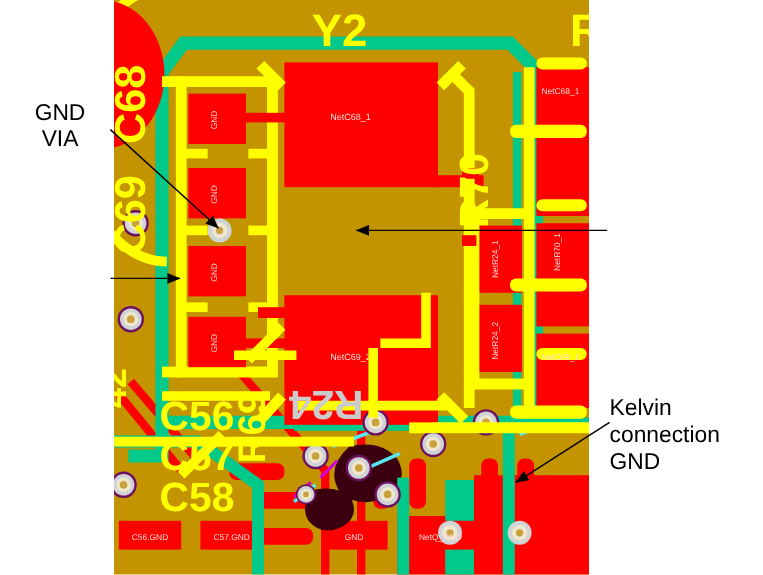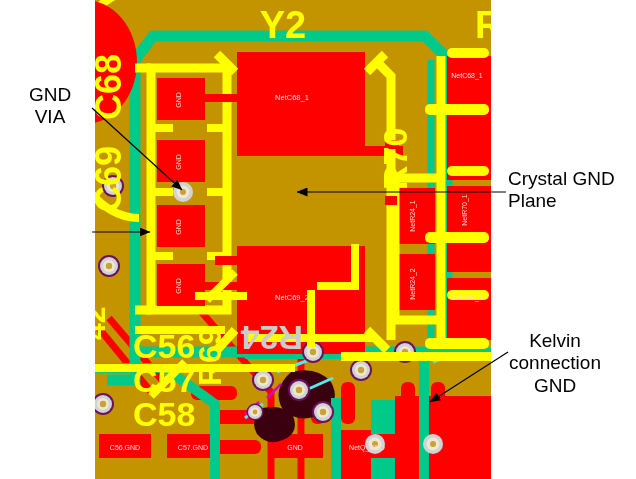--- a/index.html
+++ b/index.html
@@ -38,21 +38,21 @@
     font-family: "Liberation Sans", sans-serif;
     font-size: 19px;
     line-height: 1.18;
     letter-spacing: 0px;
     white-space: pre-line;
   }
 
   #label-gnd-via   { left: 10px;  top: 84px;  width: 80px; text-align: center;}
   #label-guard     { left: 4px;   top: 219px; width: 86px; text-align: right;}
   #label-crystal   { left: 508px; top: 168px; width: 126px;}
-  #label-kelvin    { left: 492px; top: 330px; width: 126px; text-align: center;}
+  #label-kelvin    { left: 508px; top: 330px; width: 126px;}
 
   
   #leaders {
     position: absolute;
     left: 0; top: 0;
     width: 636px; height: 479px;
     pointer-events: none;
   }
 </style>
 </head>
@@ -339,20 +339,18 @@
 
     <line x1="506" y1="192" x2="297" y2="192" stroke="#000000" stroke-width="1.2" marker-end="url(#arrowhead)"></line>
 
     <line x1="508" y1="352" x2="430" y2="402" stroke="#000000" stroke-width="1.2" marker-end="url(#arrowhead)"></line>
   </svg>
 
   <div class="annot" id="label-gnd-via">GND
 VIA</div>
 
 
-  <div class="annot" id="label-crystal">Crystal GND
-Plane</div>
 
   <div class="annot" id="label-kelvin">Kelvin
 connection
 GND</div>
 
 </div>
 
 </body></html>

